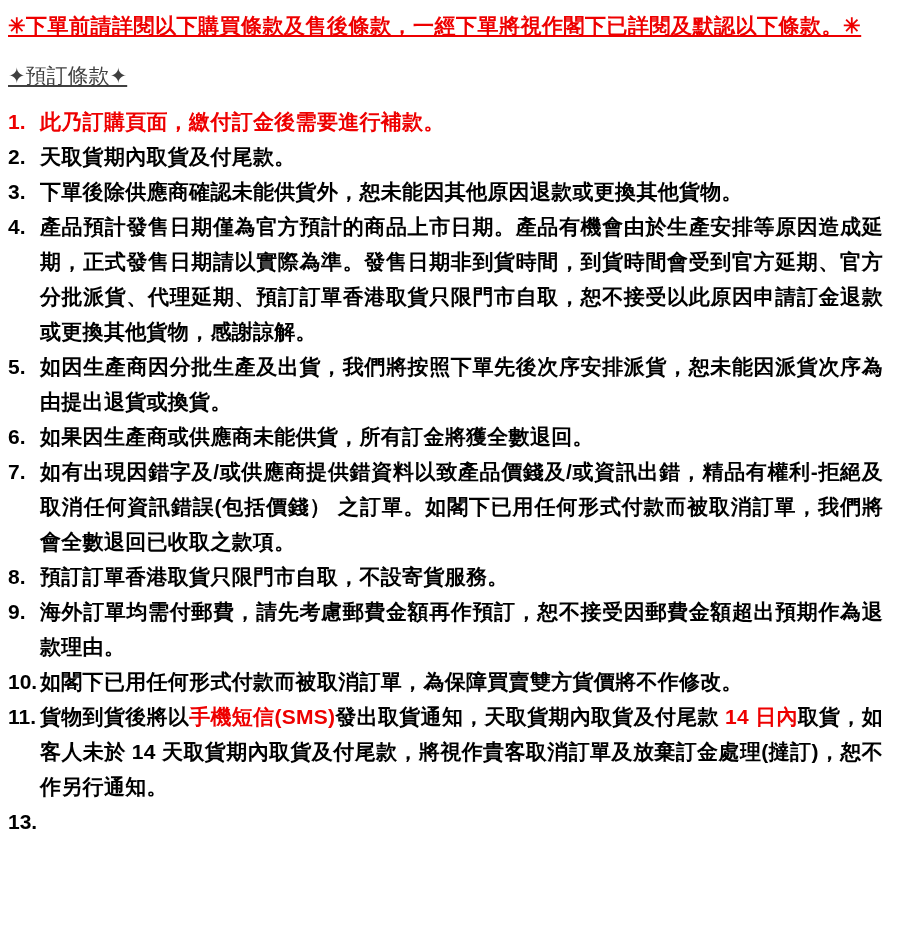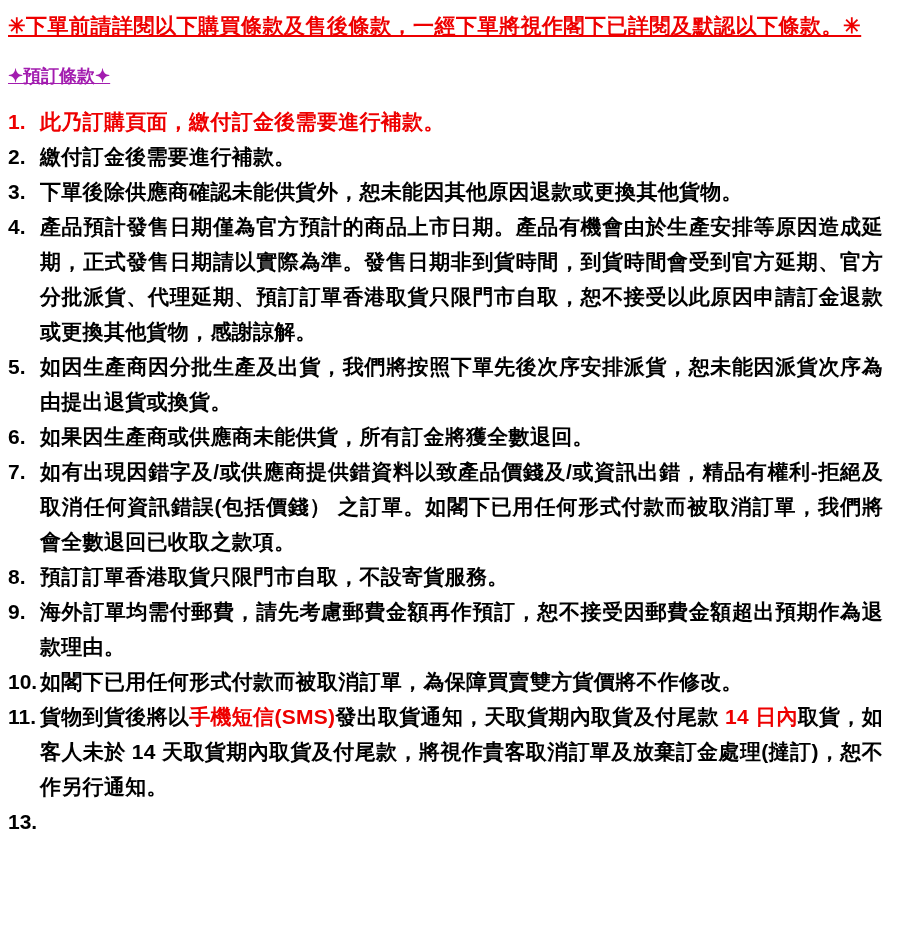--- a/index.html
+++ b/index.html
@@ -26,25 +26,25 @@
     margin: 2px 0 18px 0;
     font-size: 21px;
     line-height: 32px;
     color: var(--red, #ee0000);
     text-decoration: underline;
     font-weight: 700;
     letter-spacing: 0.5px;
   }
   .section-heading {
     margin: 0 0 12px 0;
-    font-size: 18px;
+    font-size: 21px;
     line-height: 32px;
-    color: #a21caf;
+    color: #404040;
     text-decoration: underline;
-    font-weight: 700;
+    font-weight: 400;
   }
   ol.terms {
     list-style: none;
     margin: 0;
     padding: 0;
     font-size: 21px;
   }
   ol.terms li {
     display: flex;
     align-items: flex-start;
@@ -72,21 +72,21 @@
 
   <h2 class="section-heading">✦預訂條款✦</h2>
 
   <ol class="terms">
       <li>
         <span class="num red">1.</span>
         <div class="txt"><span class="red">此乃訂購頁面，繳付訂金後需要進行補款。</span></div>
       </li>
       <li>
         <span class="num">2.</span>
-        <div class="txt"><span>繳付訂金後需要進行補款。</span></div>
+        <div class="txt"><span>天取貨期內取貨及付尾款。</span></div>
       </li>
       <li>
         <span class="num">3.</span>
         <div class="txt"><span>下單後除供應商確認未能供貨外，恕未能因其他原因退款或更換其他貨物。</span></div>
       </li>
       <li>
         <span class="num">4.</span>
         <div class="txt"><span>產品預計發售日期僅為官方預計的商品上市日期。產品有機會由於生產安排等原因造成延期，正式發售日期請以實際為準。發售日期非到貨時間，到貨時間會受到官方延期、官方分批派貨、代理延期、預訂訂單香港取貨只限門市自取，恕不接受以此原因申請訂金退款或更換其他貨物，感謝諒解。</span></div>
       </li>
       <li>

